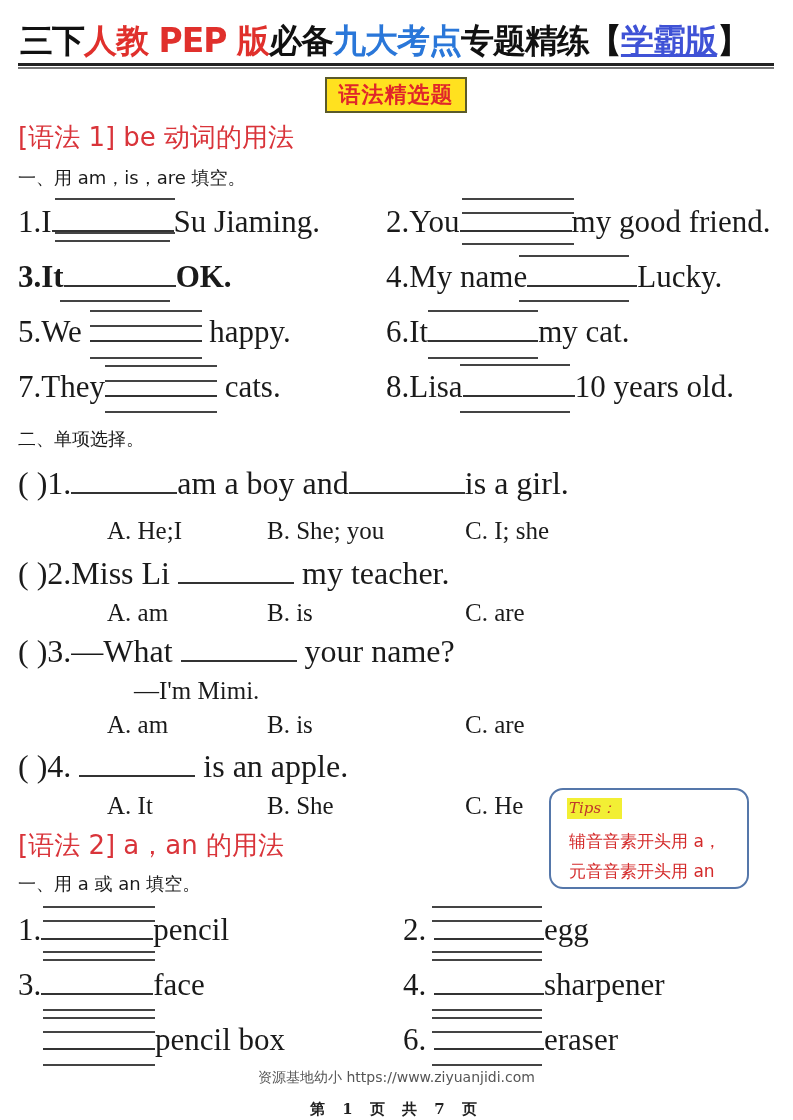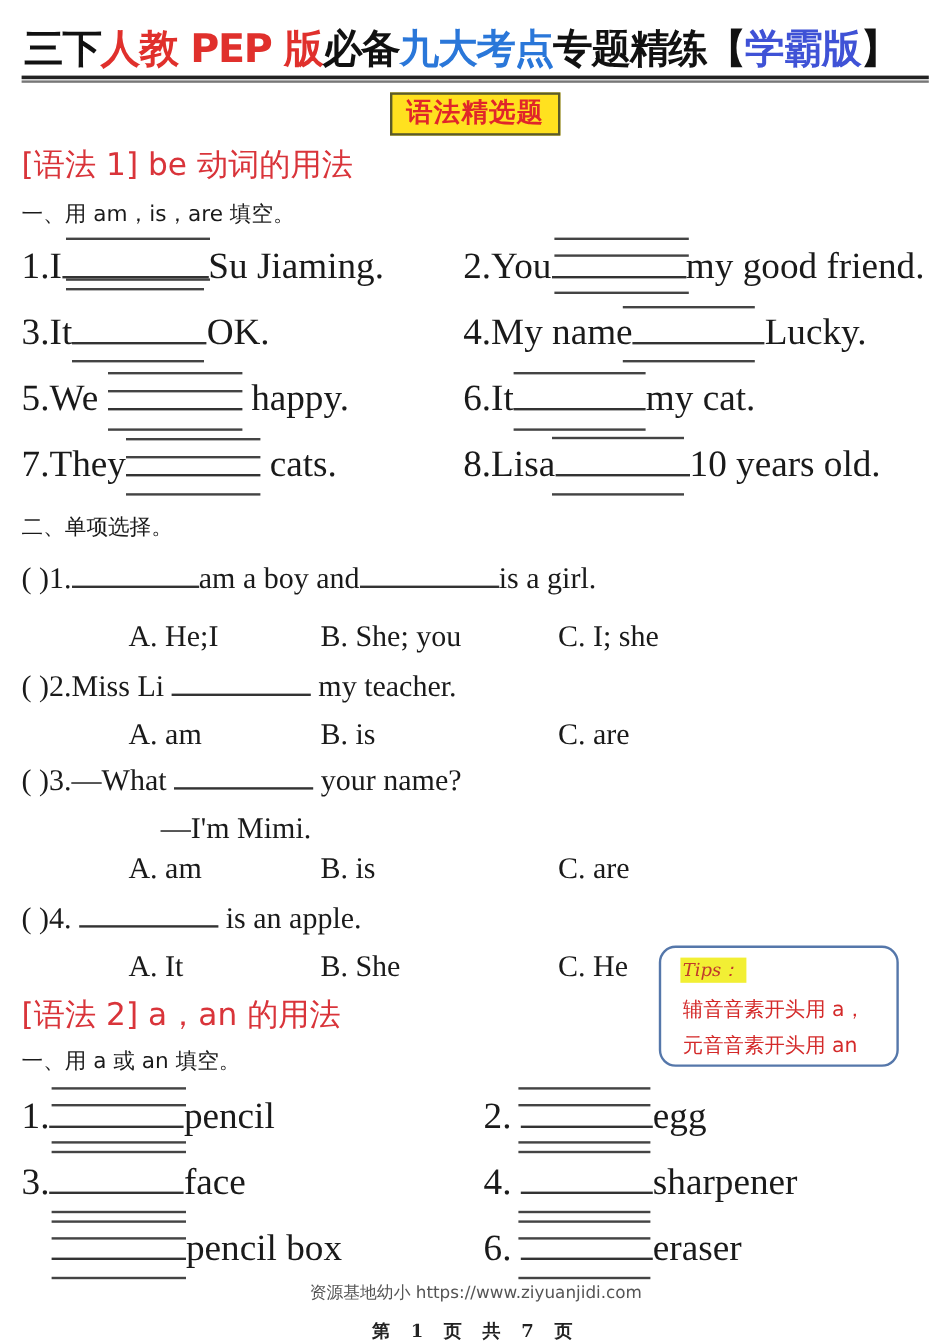--- a/index.html
+++ b/index.html
@@ -7,36 +7,36 @@
   body { position: relative; font-family: "Liberation Serif", "DejaVu Serif", serif; color: #1a1a1a; }
 
   .abs { position: absolute; }
 
   
   .title { left: 20px; top: 18px; height: 46px; font-family: "DejaVu Sans", sans-serif; font-weight: bold; font-size: 33px; line-height: 46px; white-space: nowrap; letter-spacing: -1px; }
   .title span { display: inline-block; }
   .t-black { color: #111; }
   .t-red { color: #e0302c; }
   .t-blue { color: #2a77d9; }
-  .t-purple { color: #3f52d6; }
+  .t-purple { color: #3f52d6; text-decoration: underline; }
   .title-rule1 { left: 18px; top: 63px; width: 756px; height: 3px; background: #222; }
   .title-rule2 { left: 18px; top: 67px; width: 756px; height: 2px; background: #777; }
 
   .badge { left: 325px; top: 77px; width: 142px; height: 36px; background: #ffe11f; border: 2px solid #5a5a2a; font-family: "DejaVu Sans", sans-serif; font-weight: bold; font-size: 22px; color: #e0262a; text-align: center; line-height: 32px; letter-spacing: 1px; }
 
   .section-head { font-family: "DejaVu Sans", sans-serif; color: #d9343a; font-size: 26px; white-space: nowrap; }
   .sub-head { font-family: "DejaVu Sans", sans-serif; color: #1a1a1a; font-size: 18px; white-space: nowrap; }
 
   .fill { font-size: 31px; white-space: nowrap; line-height: 30px; height: 30px; }
   .fill .blank { display: inline-block; vertical-align: baseline; border-bottom: 2px solid #333; height: 22px; }
 
   .lines { }
   .lines div { position: absolute; left: 0; height: 2px; background: #444; }
 
-  .mc { font-size: 25px; white-space: nowrap; line-height: 30px; }
+  .mc { font-size: 32px; white-space: nowrap; line-height: 30px; }
   .mc .blank { display: inline-block; border-bottom: 2px solid #333; height: 22px; }
   .opt { font-size: 25px; white-space: nowrap; line-height: 30px; }
 
   .tips { left: 549px; top: 788px; width: 200px; height: 101px; border: 2px solid #5577aa; border-radius: 14px; background: #fff; }
   .tips-label { position: absolute; left: 16px; top: 8px; background: #f2ef34; font-family: "DejaVu Serif", serif; font-style: italic; font-size: 15px; color: #c0392b; padding: 1px 6px 1px 2px; }
   .tips-line { position: absolute; left: 18px; font-family: "DejaVu Sans", sans-serif; font-size: 17px; color: #d42a2a; white-space: nowrap; }
 
   .footer-src { left: 0; width: 793px; top: 1069px; text-align: center; font-family: "DejaVu Sans", sans-serif; font-size: 14px; color: #555; }
   .footer-page { left: 0; width: 793px; top: 1100px; text-align: center; font-family: "DejaVu Serif", serif; font-weight: bold; font-size: 15px; color: #222; letter-spacing: 6px; }
 </style>
@@ -65,21 +65,21 @@
 
 <div class="abs lines" style="left:462px; top:198px;">
   <div style="top:0; width:112px;"></div>
     <div style="top:14px; width:112px;"></div>
     <div style="top:45px; width:112px;"></div>
 </div>
 <div class="abs fill" style="left:386px; top:207px;">
   <span>2.You</span><span class="blank" style="width:112px;"></span><span>my good friend.</span>
 </div>
 
-<div class="abs fill" style="left:18px; top:262px;">
+<div class="abs fill" style="left:18px; top:262px;font-weight:bold;">
   <span>3.It</span><span class="blank" style="width:112px;"></span><span>OK.</span>
 </div>
 <div class="abs lines" style="left:60px; top:300px;">
   <div style="top:0; width:110px;"></div>
 </div>
 
 <div class="abs lines" style="left:519px; top:255px;">
   <div style="top:0; width:110px;"></div>
     <div style="top:45px; width:110px;"></div>
 </div>

